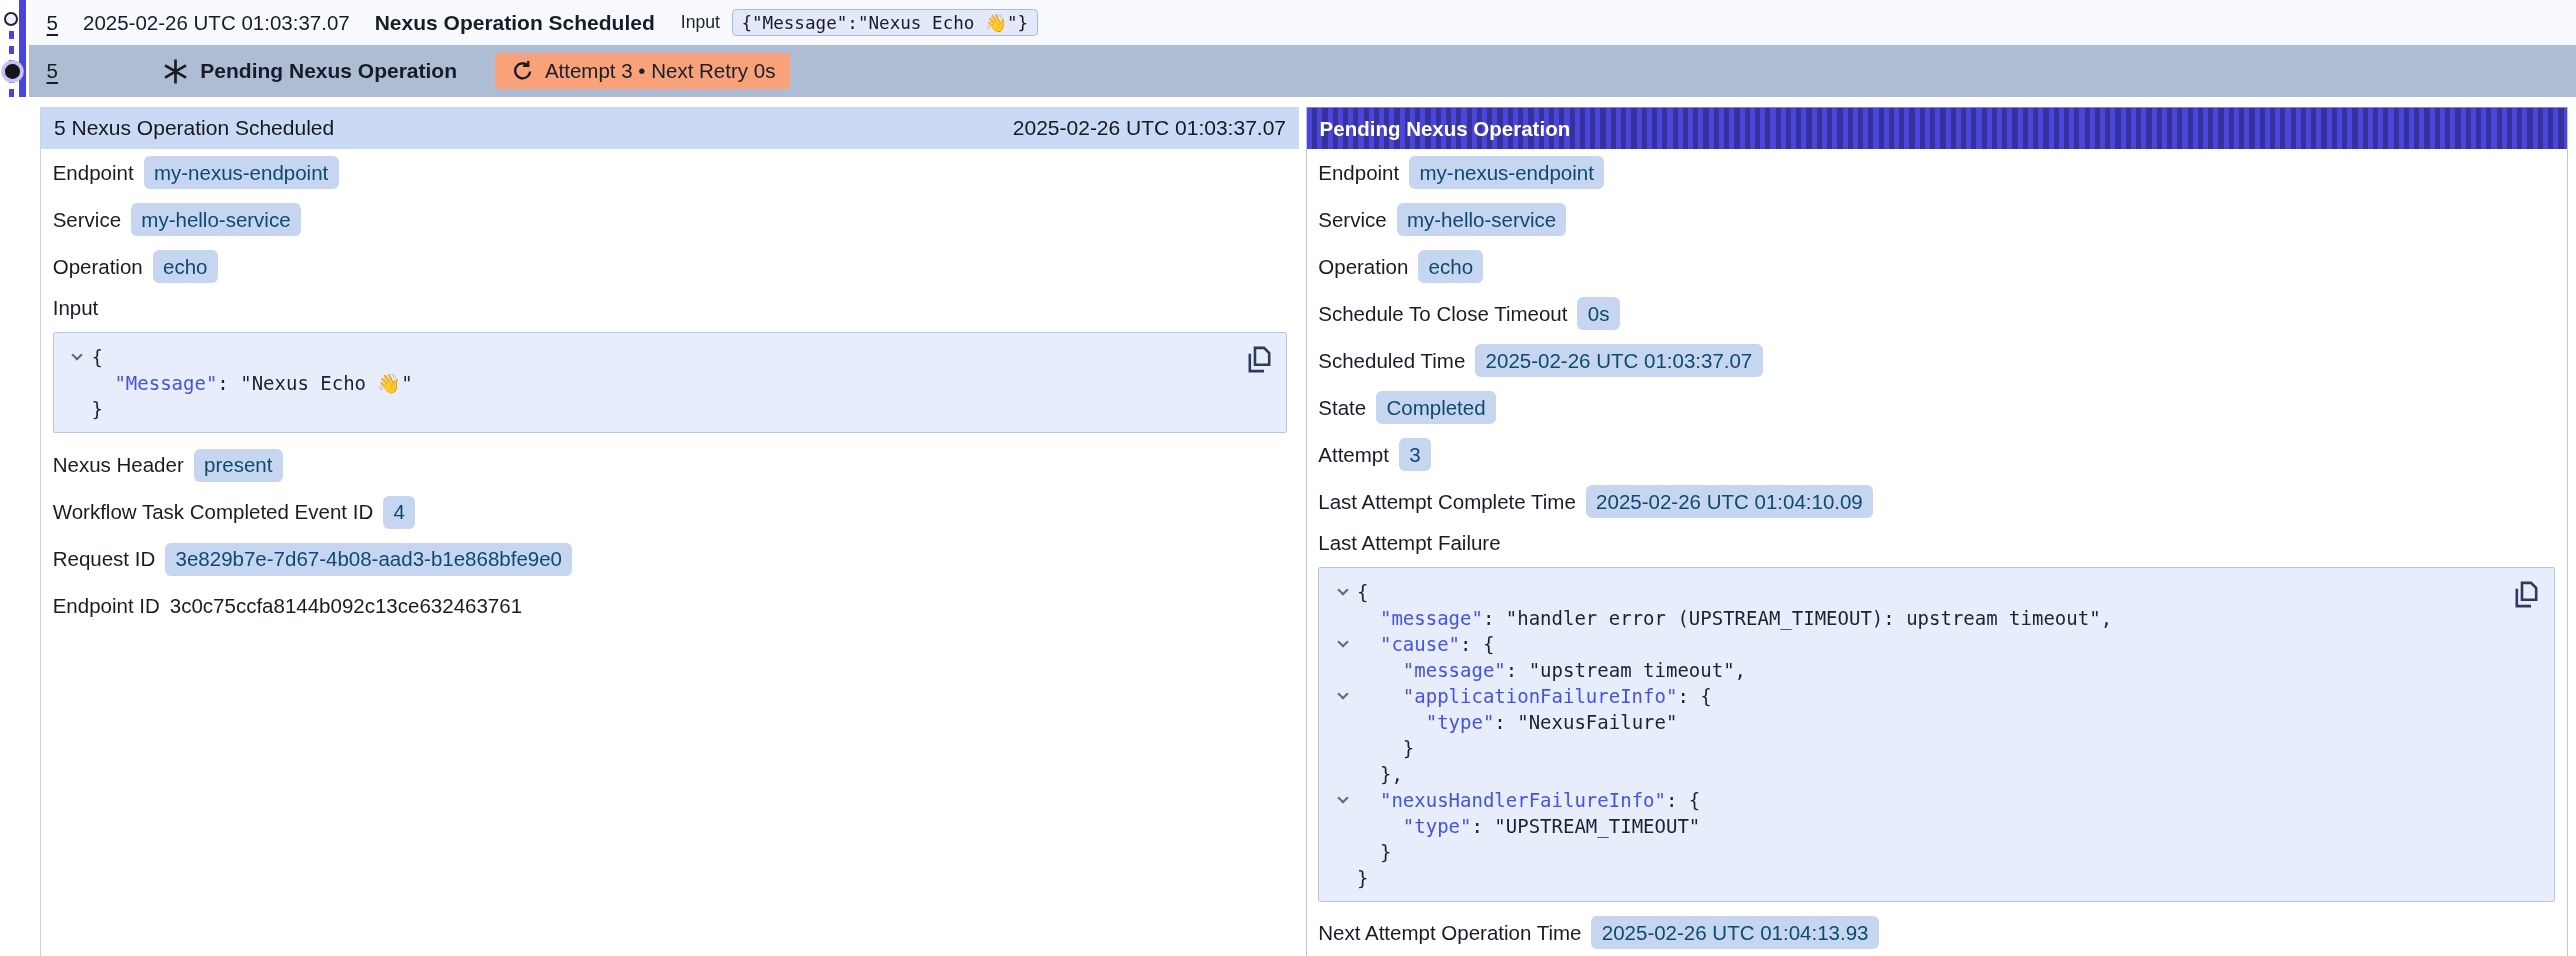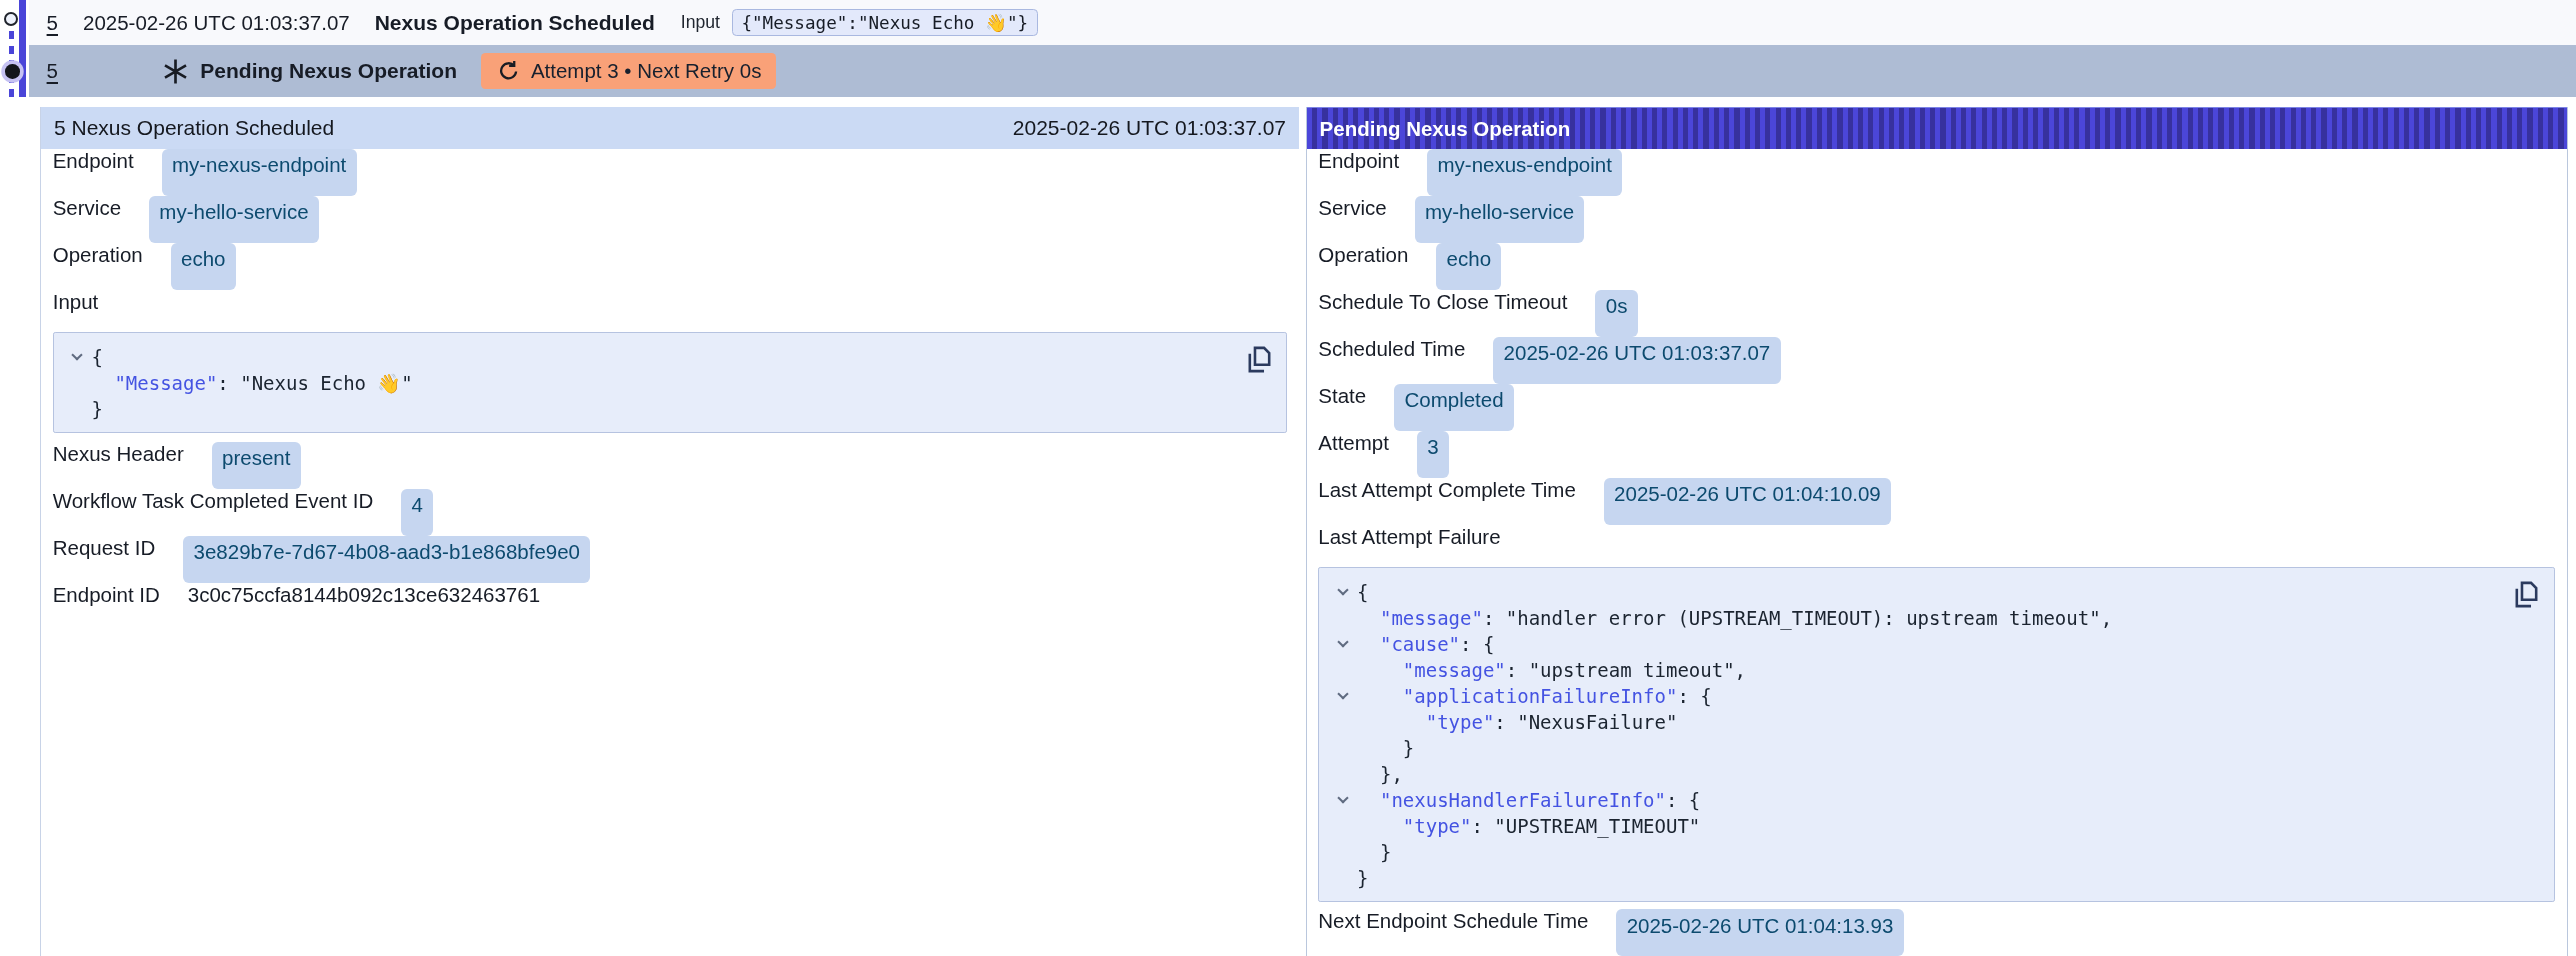--- a/index.html
+++ b/index.html
@@ -30,40 +30,40 @@
   .evt-title { margin-left:25px; font-size:21px; font-weight:700; }
   .evt-input-label { margin-left:26px; font-size:17.6px; color:#20262f; }
   .evt-chip {
     margin-left:11.7px; font-family:"DejaVu Sans Mono", monospace; font-size:17.6px;
     background:#e3e9fb; border:1.5px solid #a9b8e0; border-radius:4.4px; padding:2.9px 8.8px;
     color:#171c26; cursor:pointer;
   }
   .pending-icon { margin-left:103px; width:29px; height:29px; flex:0 0 29px; }
   .pending-title { margin-left:10.3px; font-size:21px; font-weight:700; }
   .retry-badge {
-    margin-left:24px; display:flex; align-items:center; gap:10.3px;
+    margin-left:38px; display:flex; align-items:center; gap:10.3px;
     background:#f9a178; border-radius:4.4px; padding:5.9px 14.6px; font-size:20.5px; color:#17202e;
   }
   .retry-badge svg { width:25px; height:25px; }
 
   
   .panels { position:absolute; top:107px; left:40px; display:flex; gap:6.6px; }
   .panel { background:#ffffff; }
   .panel-left  { width:1259px; border-left:1.5px solid #c8d3e7; }
   .panel-right { width:1262px; border-left:1.5px solid #bac7dd; border-right:1.5px solid #bac7dd; }
 
   .ph { height:42px; display:flex; align-items:center; padding:0 13px; font-size:21px; }
   .ph-left { background:#cbdaf4; justify-content:space-between; color:#15181f;align-items:center; }
   .ph-right {
     background: repeating-linear-gradient(90deg,#4b46d9 0 5.1px,#37319e 5.1px 10.3px);
     border-top:1.5px solid #7d84e4;
     color:#ffffff; font-weight:600; font-size:20.5px;
   }
 
-  .field { display:flex; gap:28px; height:47px; margin-left:11.7px; font-size:20.5px; }
+  .field { display:flex; align-items:center; gap:10px; height:47px; margin-left:11.7px; font-size:20.5px; }
   .flabel { color:#171c26; }
   .badge { background:#c6d6f0; border-radius:5.9px; padding:4.4px 10.3px; color:#0c4a6e; }
   .link-value { text-underline-offset:5.1px; cursor:pointer; }
 
   
   .codeblock {
     position:relative; margin:7.3px 11.7px 0 11.7px;
     background:#e7edfa; border:1.5px solid #b6c3e0; border-radius:2.2px;
     padding:10.3px 51px 10.3px 8.8px;
     font-family:"DejaVu Sans Mono", monospace; font-size:19px; color:#1b2430;
@@ -282,18 +282,18 @@
             <span class="ct">  }</span>
           </div>
           <div class="cl">
             <span class="gut"></span>
             <span class="ct">}</span>
           </div>
         </div>
     </div>
 
     <div class="field" style="margin-top:7.3px">
-      <span class="flabel">Next Endpoint Schedule Time</span>
+      <span class="flabel">Next Attempt Operation Time</span>
       <span class="badge">2025-02-26 UTC 01:04:13.93</span>
     </div>
   </div>
 </div>
 
 
 </body></html>

